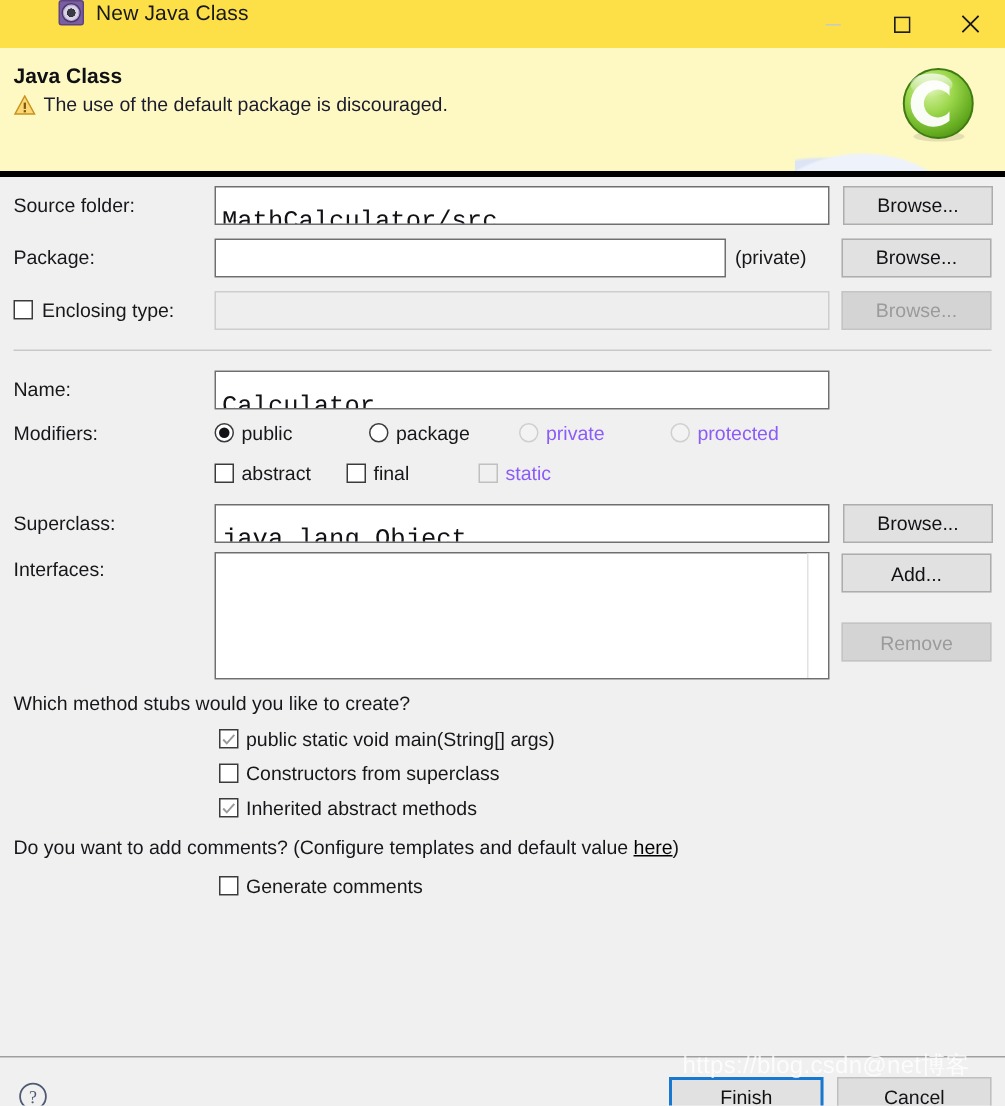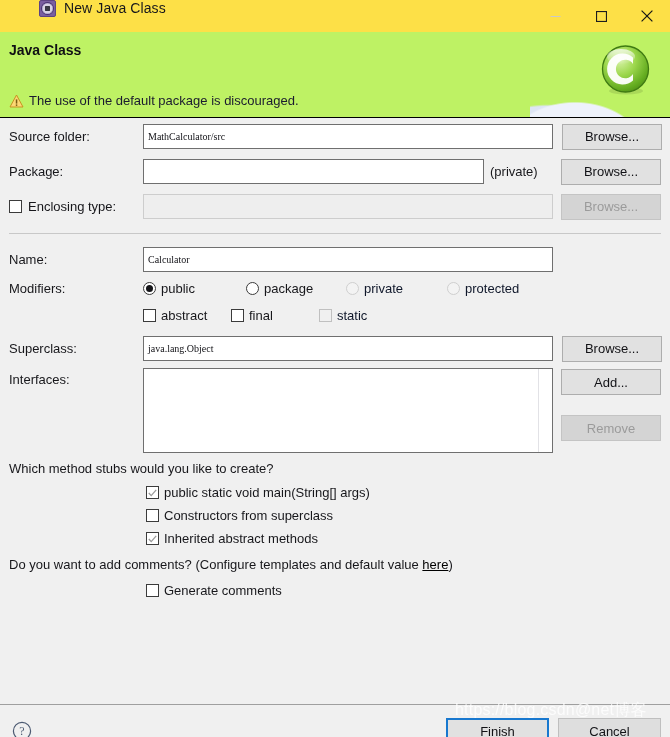--- a/index.html
+++ b/index.html
@@ -66,35 +66,35 @@
   }
   .win-btn {
     width: 46px; height: 32px;
     display: flex; align-items: center; justify-content: center;
   }
   .win-btn svg { display: block; }
 
   
   .header {
     height: 86px;
-    background: #bef264;
-    border-bottom: 1px solid #000000;
+    background: #fef9c3;
+    border-bottom: 4px solid #000000;
     position: relative;
     overflow: hidden;
   }
   .header-title {
     position: absolute;
     left: 9px; top: 10px;
     font-size: 14px;
     font-weight: bold;
     color: #101014;
   }
   .header-msg {
     position: absolute;
-    left: 9px; top: 61px;
+    left: 9px; top: 30px;
     display: flex;
     align-items: center;
     gap: 5px;
     font-size: 13px;
     color: #1b1b2f;
   }
   .warn-icon { flex: 0 0 auto; display: block; }
 
   .header-banner {
     position: absolute;
@@ -130,24 +130,24 @@
     padding-left: 9px;
     font-size: 13px;
     color: #17171b;
     white-space: nowrap;
   }
 
   .txt {
     height: 25px;
     background: #ffffff;
     border: 1px solid #6f6f6f;
-    font-family: Liberation Serif, serif;
-    font-size: 10px;
+    font-family: Liberation Mono, monospace;
+    font-size: 17px;
     color: #111116;
-    padding: 0 4px;
+    padding: 12px 4px;
     line-height: 23px;
     white-space: nowrap;
     overflow: hidden;
   }
   .txt.disabled {
     background: #eeeeee;
     border: 1px solid #cdcdcd;
     color: #a6a6a6;
   }
 
@@ -207,21 +207,21 @@
   }
 
   .optrow { display: flex; align-items: center; }
   .opt {
     display: flex; align-items: center;
     gap: 5px;
     font-size: 13px;
     color: #17171b;
     white-space: nowrap;
   }
-  .opt.dim { color: #0f172a; }
+  .opt.dim { color: #8b5cf6; }
 
   .question {
     position: absolute;
     left: 9px;
     font-size: 13px;
     color: #17171b;
     white-space: nowrap;
   }
   .link {
     color: #000000;

